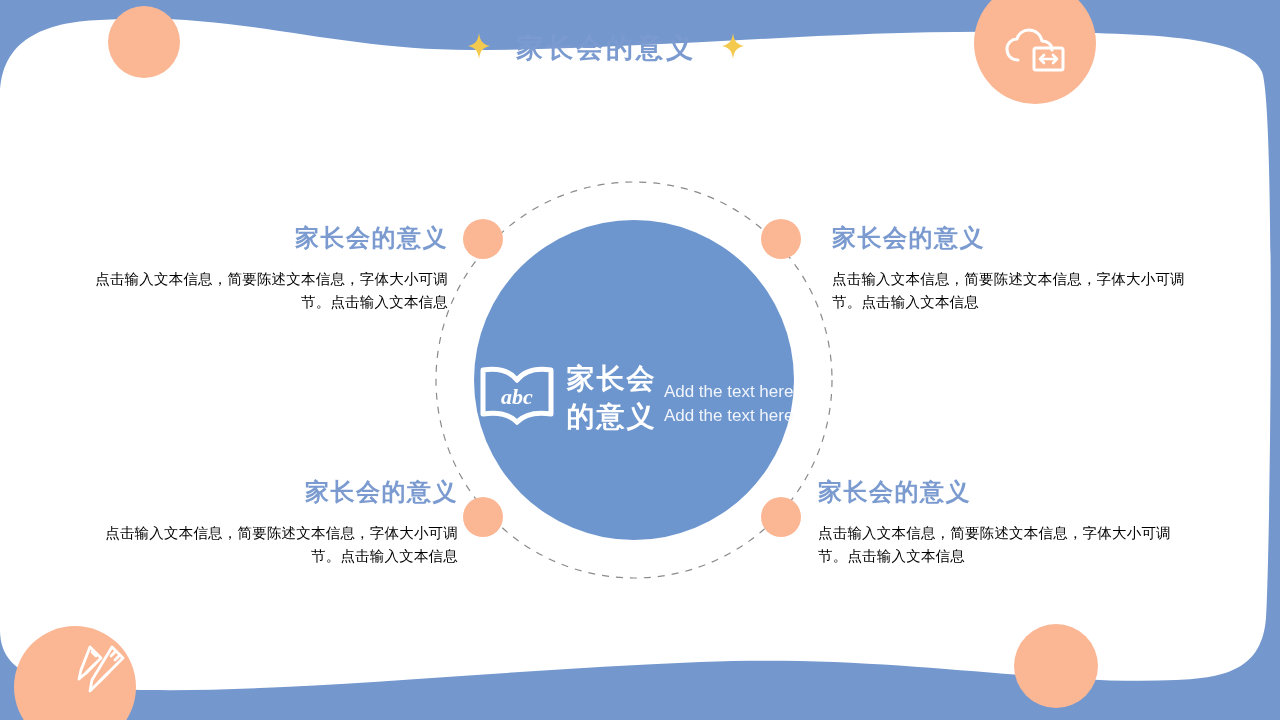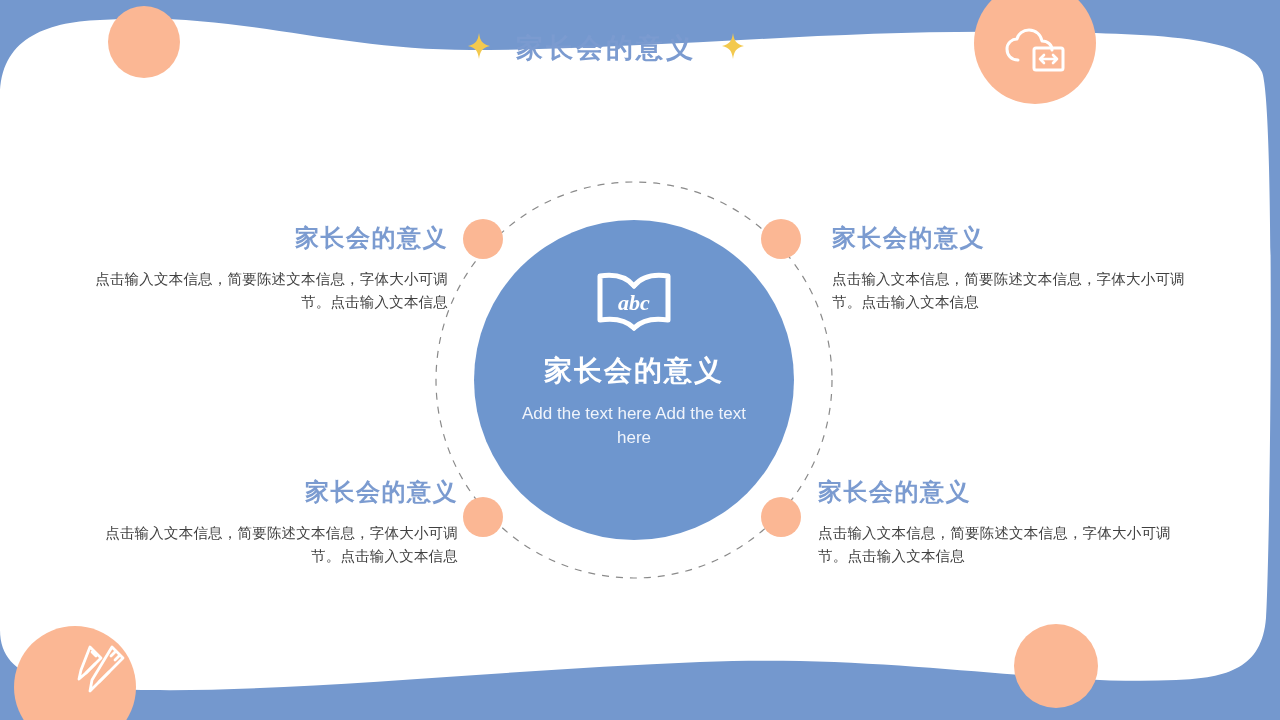--- a/index.html
+++ b/index.html
@@ -49,21 +49,21 @@
     position:absolute; left:434px; top:180px;
     width:400px; height:400px; z-index:4;
   }
   .orbit svg { display:block; }
 
   
   .hub {
     position:absolute; left:474px; top:220px;
     width:320px; height:320px; border-radius:50%;
     background:#6E96CE; z-index:5;
-    display:flex; flex-direction:column;
+    display:flex; flex-direction:row;
     align-items:center; justify-content:flex-start;
     padding-top:48px;
     color:#ffffff; text-align:center;
   }
   .hub-icon { margin-bottom:14px; }
   .hub-title {
     font-size:28px; font-weight:bold; letter-spacing:2px;
     margin-bottom:12px; color:#ffffff;
   }
   .hub-sub {
@@ -82,21 +82,21 @@
   .dot-bl { left:463px; top:497px; }
   .dot-br { left:761px; top:497px; }
 
   
   .block { position:absolute; z-index:6; width:360px; }
   .block h3 {
     font-size:24px; font-weight:bold; color:#7B9BD0;
     letter-spacing:1.5px; margin-bottom:14px;
   }
   .block p {
-    font-size:14.5px; line-height:1.62; color:#404040;
+    font-size:14.5px; line-height:1.62; color:#000000;
     letter-spacing:0.2px;
   }
   .align-r { text-align:right; }
   .align-l { text-align:left; }
 
   .blk-tl { left:88px;  top:222px; }
   .blk-tr { left:832px; top:222px; }
   .blk-bl { left:98px;  top:476px; }
   .blk-br { left:818px; top:476px; }
 </style>

